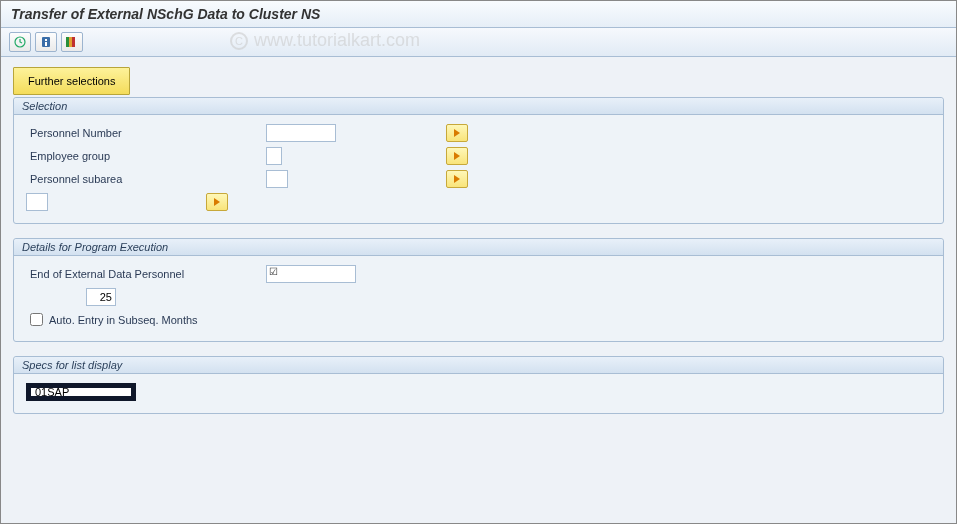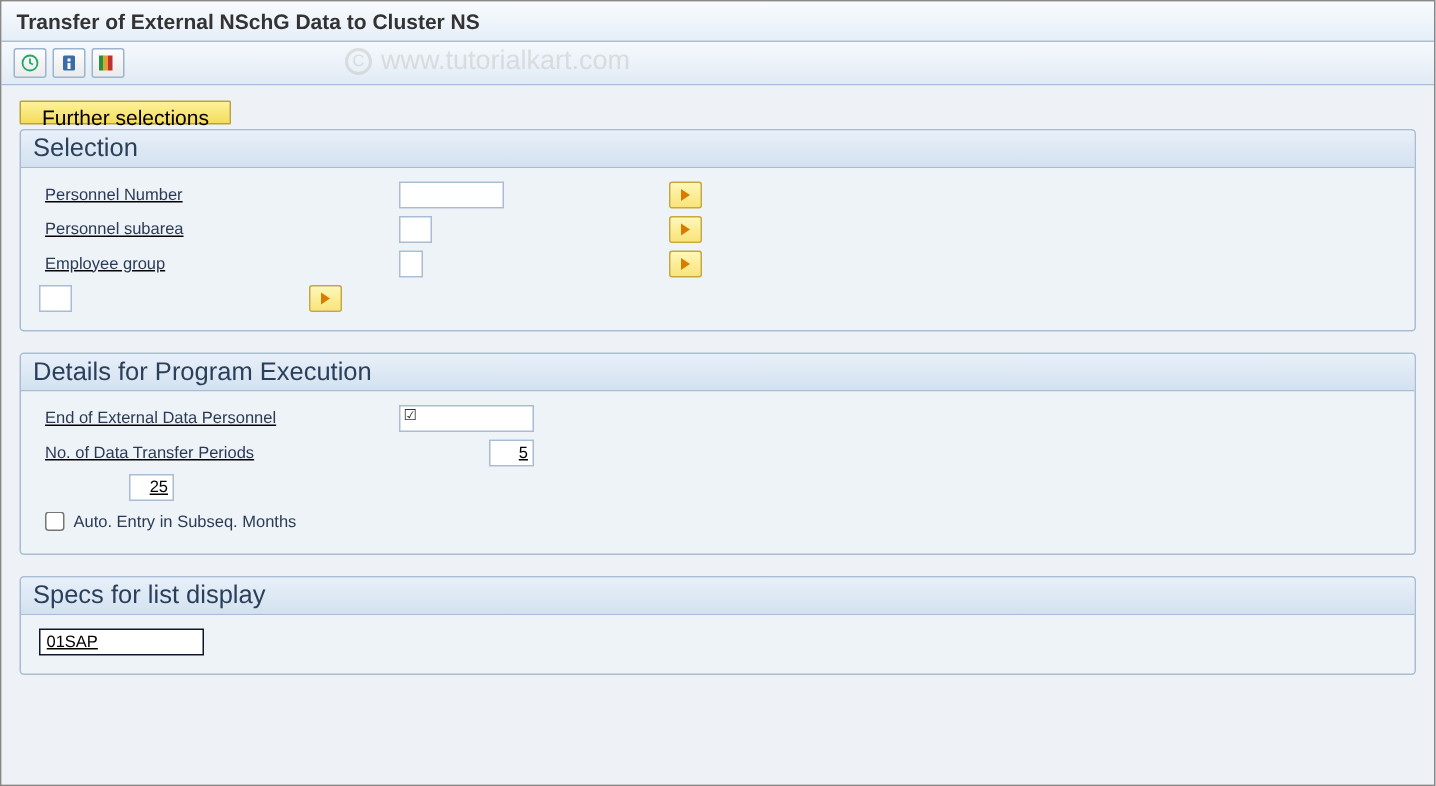--- a/index.html
+++ b/index.html
@@ -11,20 +11,21 @@
       height: 524px;
       overflow: hidden;
       border: 1px solid #888;
     }
     .title-bar {
       background: linear-gradient(#f8fbfe, #e6eef7);
       border-bottom: 1px solid #a8bdd4;
       padding: 5px 10px;
       font-size: 14px;
       font-weight: bold;
+      font-style: italic;
       color: #333;
     }
     .toolbar {
       background: linear-gradient(#f6f9fd, #e1ebf5);
       border-bottom: 1px solid #a8bdd4;
       padding: 4px 8px;
       display: flex;
       gap: 4px;
       align-items: center;
     }
@@ -42,51 +43,51 @@
     .content {
       background: #eef2f7;
       padding: 10px 12px;
       height: calc(100% - 56px);
       overflow: auto;
     }
     .btn-further {
       background: linear-gradient(#fdf29a, #f4dc5b);
       border: 1px solid #b8a53a;
       padding: 2px 14px;
-      font-size: 14px;
-      height: 16px;
+      font-size: 11px;
+      height: 28px;
       cursor: pointer;
       border-radius: 1px;
       margin-bottom: 2px;
       display: inline-block;
     }
     .group {
       background: #eef3f8;
       border: 1px solid #a8bdd4;
       border-radius: 3px;
       margin-bottom: 14px;
       padding-bottom: 8px;
     }
     .group-title {
       background: linear-gradient(#e8f0f9, #d3e1f0);
       border-bottom: 1px solid #a8bdd4;
       border-radius: 3px 3px 0 0;
       padding: 2px 8px;
-      font-size: 17px;
+      font-size: 11px;
       color: #2a3f5a;
+      font-style: italic;
     }
     .group-body {
       padding: 6px 12px 2px 12px;
     }
     .row {
       display: flex;
       align-items: center;
       height: 23px;
       margin-bottom: 0px;
-      text-decoration: underline;
     }
     .label {
       width: 240px;
       color: #2a3a55;
       padding-left: 4px;
     }
     .field-narrow {
       width: 22px;
       height: 18px;
       border: 1px solid #a8bdd4;
@@ -98,21 +99,21 @@
       width: 70px;
       height: 18px;
       border: 1px solid #a8bdd4;
       background: #fff;
       font-size: 11px;
       padding: 0 4px;
     }
     .field-wide {
       width: 110px;
       height: 18px;
-      border: 1px solid #0f172a;
+      border: 5px solid #0f172a;
       background: #fff;
       font-size: 11px;
       padding: 0 4px;
     }
     .field-num {
       width: 30px;
       height: 18px;
       border: 1px solid #a8bdd4;
       background: #fff;
       font-size: 11px;
@@ -209,30 +210,30 @@
     <div class="group-title">Selection</div>
     <div class="group-body">
       <div class="row">
         <div class="label">Personnel Number</div>
         <input class="field-med" value="" style="">
         <div class="multi-btn">
             <div class="arrow-right"></div>
           </div>
       </div>
       <div class="row">
+        <div class="label">Employee group</div>
+        <input class="field-narrow" style="width: 16px;" value="">
+        <div class="multi-btn" style="margin-left:164px">
+            <div class="arrow-right"></div>
+          </div>
+      </div>
+      <div class="row">
         <div class="label">Personnel subarea</div>
         <input class="field-narrow" value="" style="">
         <div class="multi-btn" style="margin-left:158px">
-            <div class="arrow-right"></div>
-          </div>
-      </div>
-      <div class="row">
-        <div class="label">Employee group</div>
-        <input class="field-narrow" style="width: 16px;" value="">
-        <div class="multi-btn" style="margin-left:164px">
             <div class="arrow-right"></div>
           </div>
       </div>
       <div class="row">
         <input class="field-narrow" value="" style="">
         <div class="multi-btn" style="margin-left:158px">
             <div class="arrow-right"></div>
           </div>
       </div>
     </div>
@@ -243,25 +244,20 @@
     <div class="group-title">Details for Program Execution</div>
     <div class="group-body">
       <div class="row">
         <div class="label">End of External Data Personnel</div>
         <div style="position:relative;display:flex;align-items:center;">
           <input class="field-med" style="width: 90px;" value="">
           <span style="position:absolute;left:3px;top:1px;font-size:10px;color:#333;">☑</span>
         </div>
       </div>
       <div class="row">
-        <div class="label">No. of Data Transfer Periods</div>
-        <div style="width:60px"></div>
-        <input class="field-num" value="5" style="">
-      </div>
-      <div class="row">
         <div style="width:60px"></div>
         <input class="field-num" value="25" style="">
       </div>
       <div class="checkbox-row">
         <input type="checkbox" class="checkbox" style="">
         <span class="check-label">Auto. Entry in Subseq. Months</span>
       </div>
     </div>
   </div>
 

